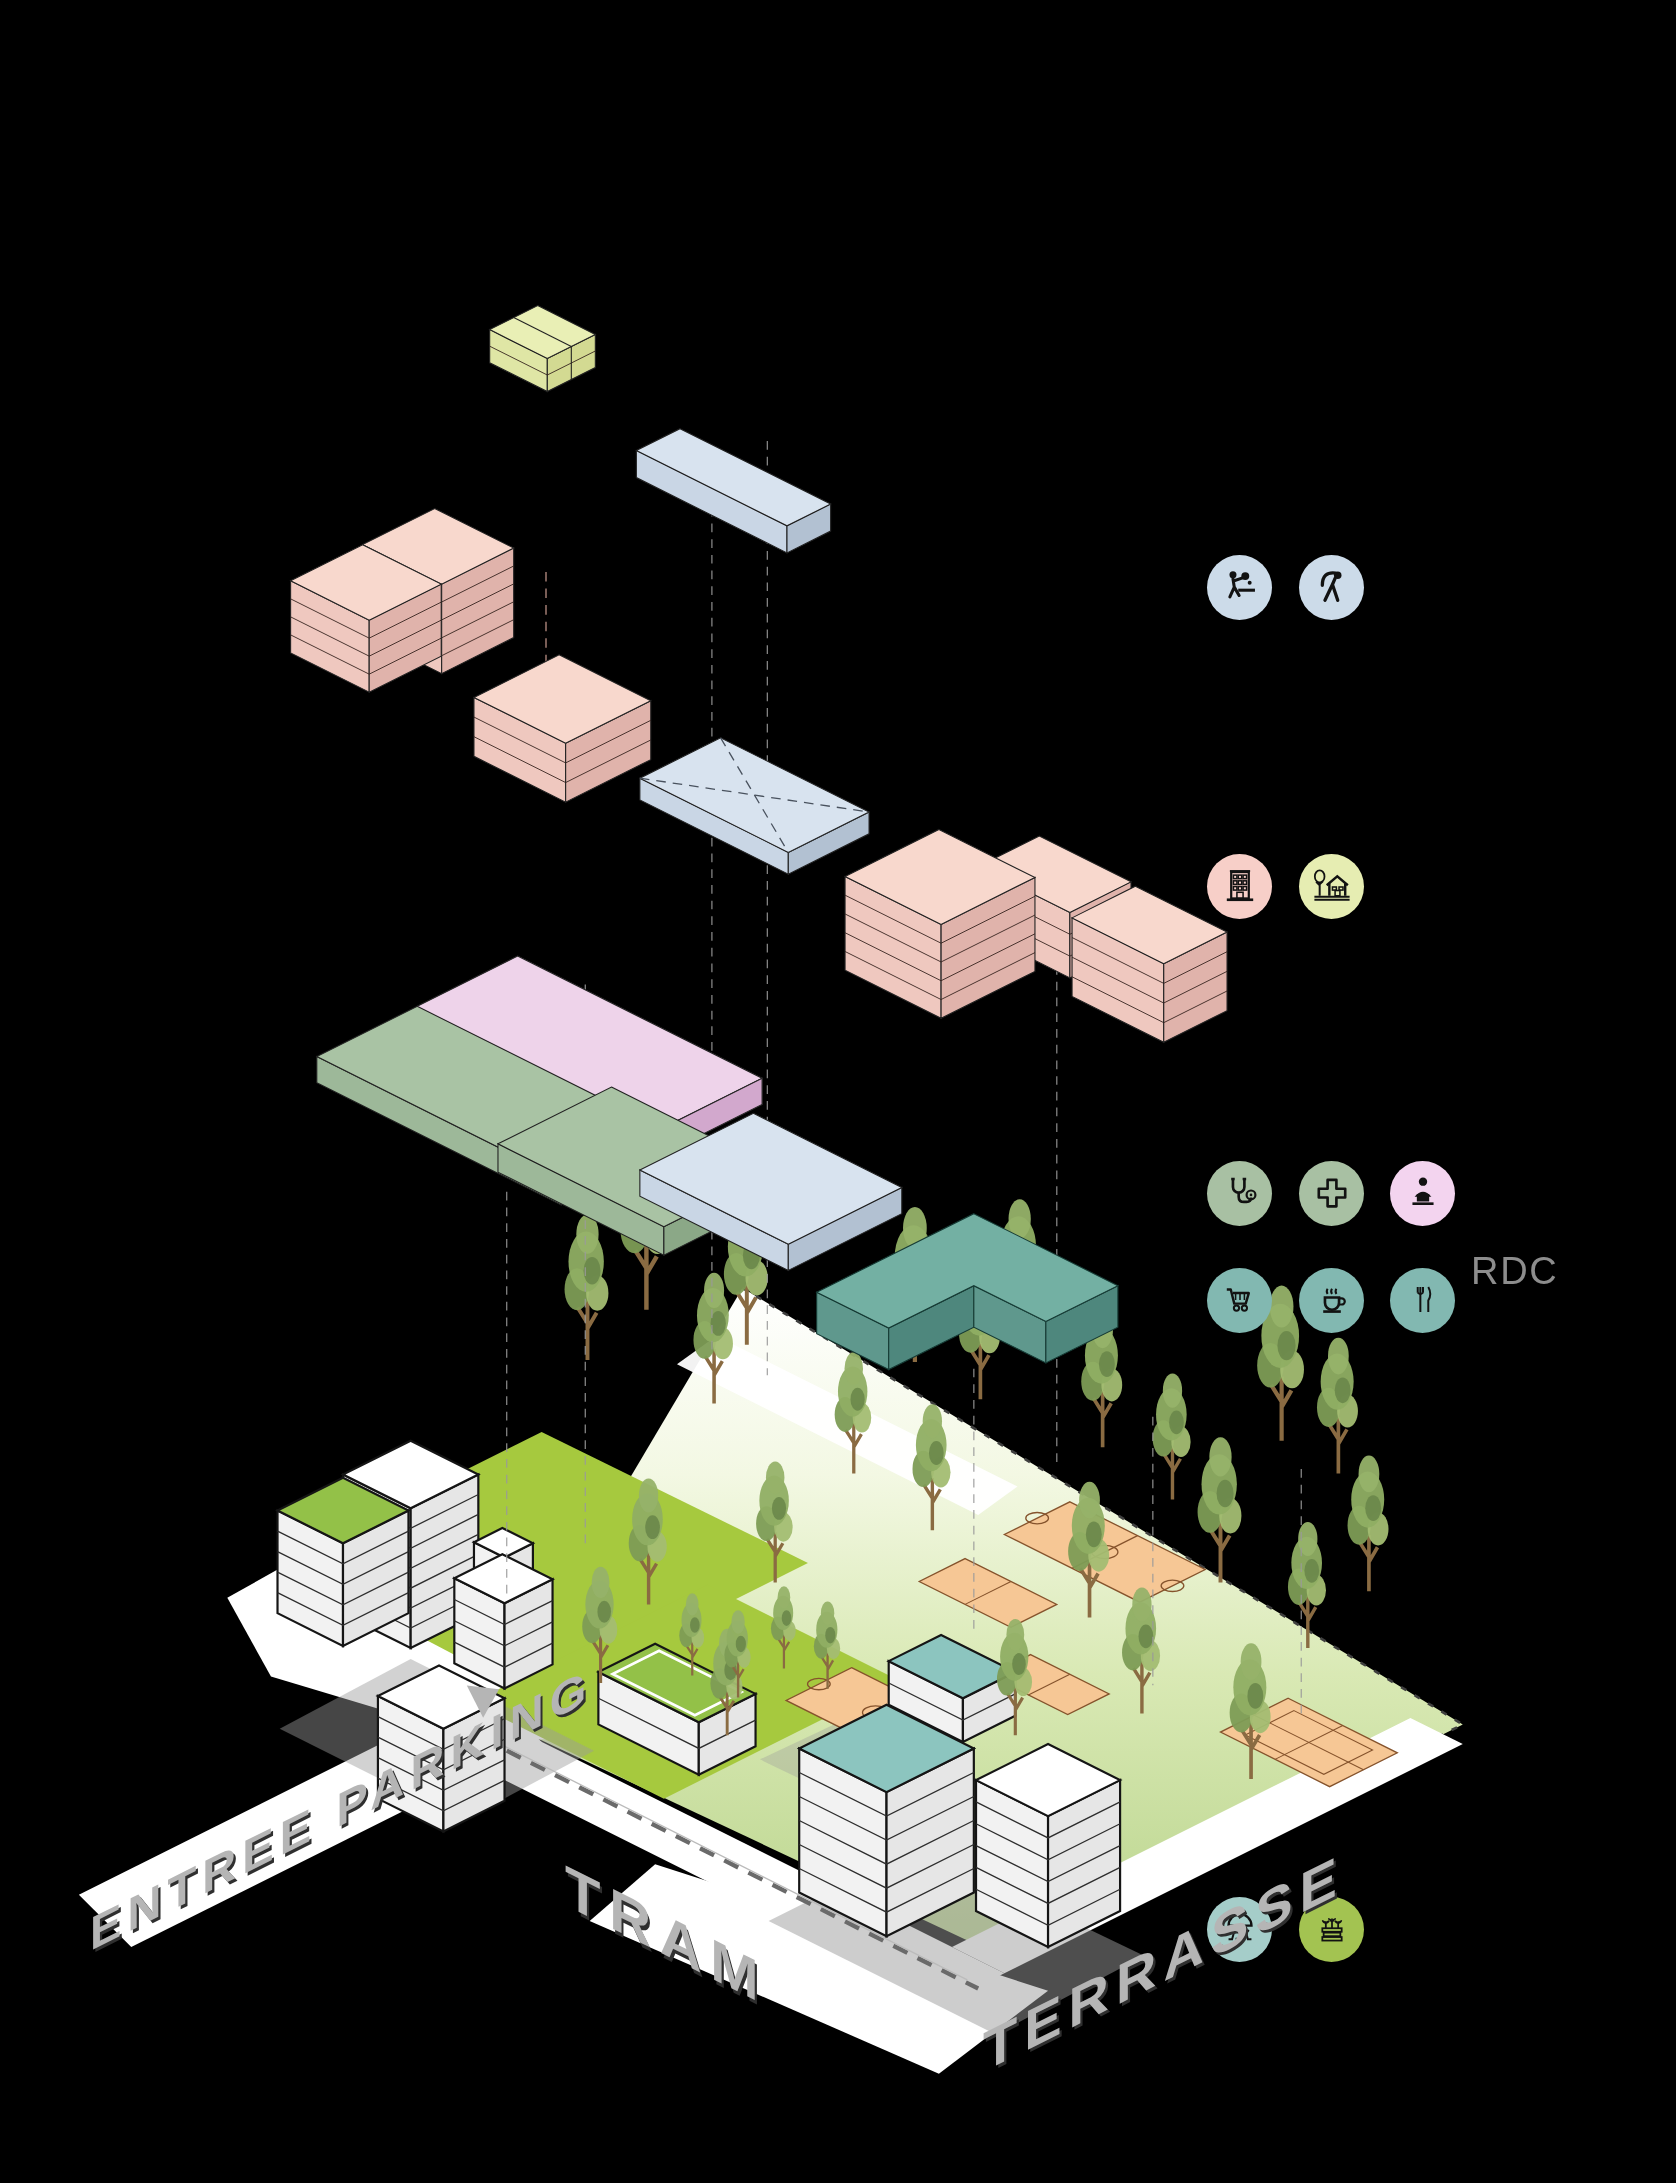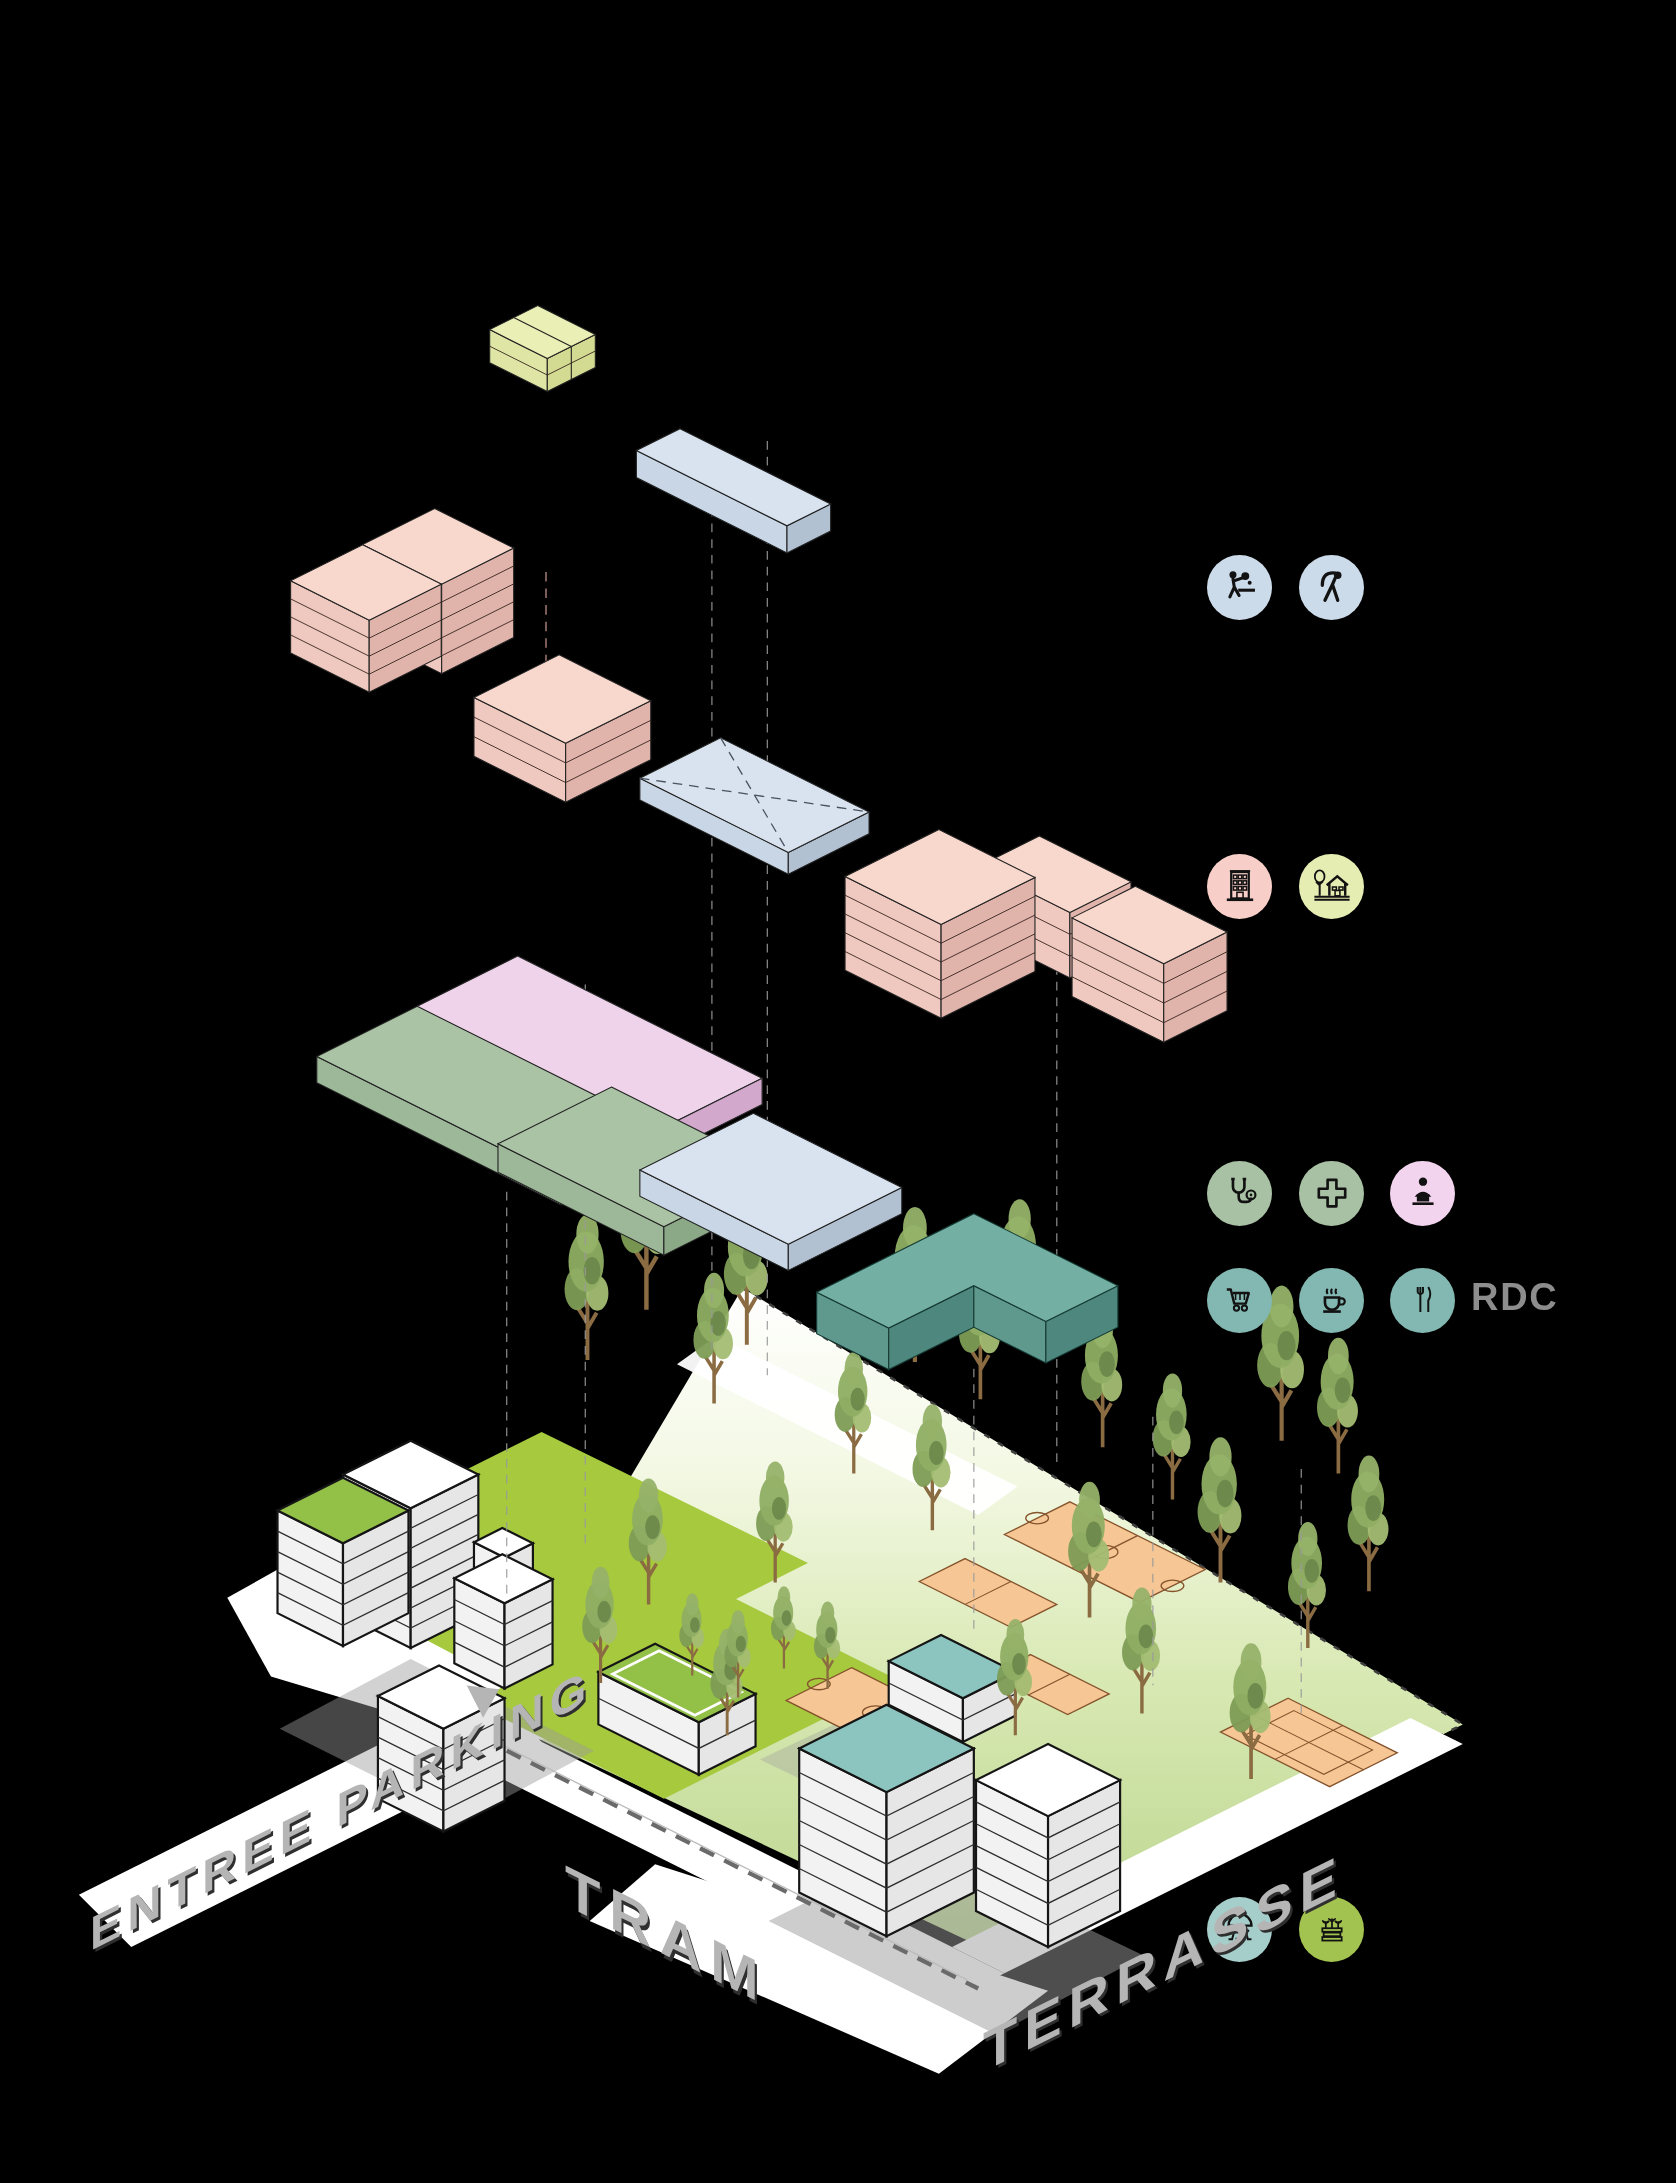--- a/index.html
+++ b/index.html
@@ -7,21 +7,21 @@
   #stage{position:relative;width:1677px;height:2371px;background:#000;}
   #axo{position:absolute;left:0;top:0;}
   .badge{position:absolute;width:65px;height:65px;border-radius:50%;
          display:flex;align-items:center;justify-content:center;}
   .badge svg{width:44px;height:44px;}
   .iso-label{position:absolute;font-weight:bold;color:#b5b5b5;white-space:nowrap;
              text-shadow:2.2px 3.5px 0 #2f2f2f;letter-spacing:6.1px;}
   .lbl-ep{left:90px;top:1907px;font-size:47px;transform:skewY(-26.57deg);transform-origin:left center;}
   .lbl-tram{left:565px;top:1851px;font-size:58px;transform:skewY(26.57deg);transform-origin:left center;letter-spacing:8.7px;}
   .lbl-ter{left:983px;top:2020px;font-size:56px;transform:skewY(-26.57deg);transform-origin:left center;letter-spacing:7px;}
-  .rdc{position:absolute;left:1471px;top:1276px;font-size:38px;font-weight:bold;color:#8d8d8d;letter-spacing:1.7px;}
+  .rdc{position:absolute;left:1471px;top:1250px;font-size:38px;font-weight:normal;color:#8d8d8d;letter-spacing:1.7px;}
   .arrow-ep{position:absolute;left:469px;top:1682px;width:0;height:0;
             border-left:18.3px solid transparent;border-right:18.3px solid transparent;
             border-bottom:27px solid #b5b5b5;transform:rotate(63deg);}
 </style>
 </head>
 <body>
 
 <div id="stage">
   <svg id="axo" width="1677" height="2371" viewBox="0 0 3840 5431">
     <defs>

